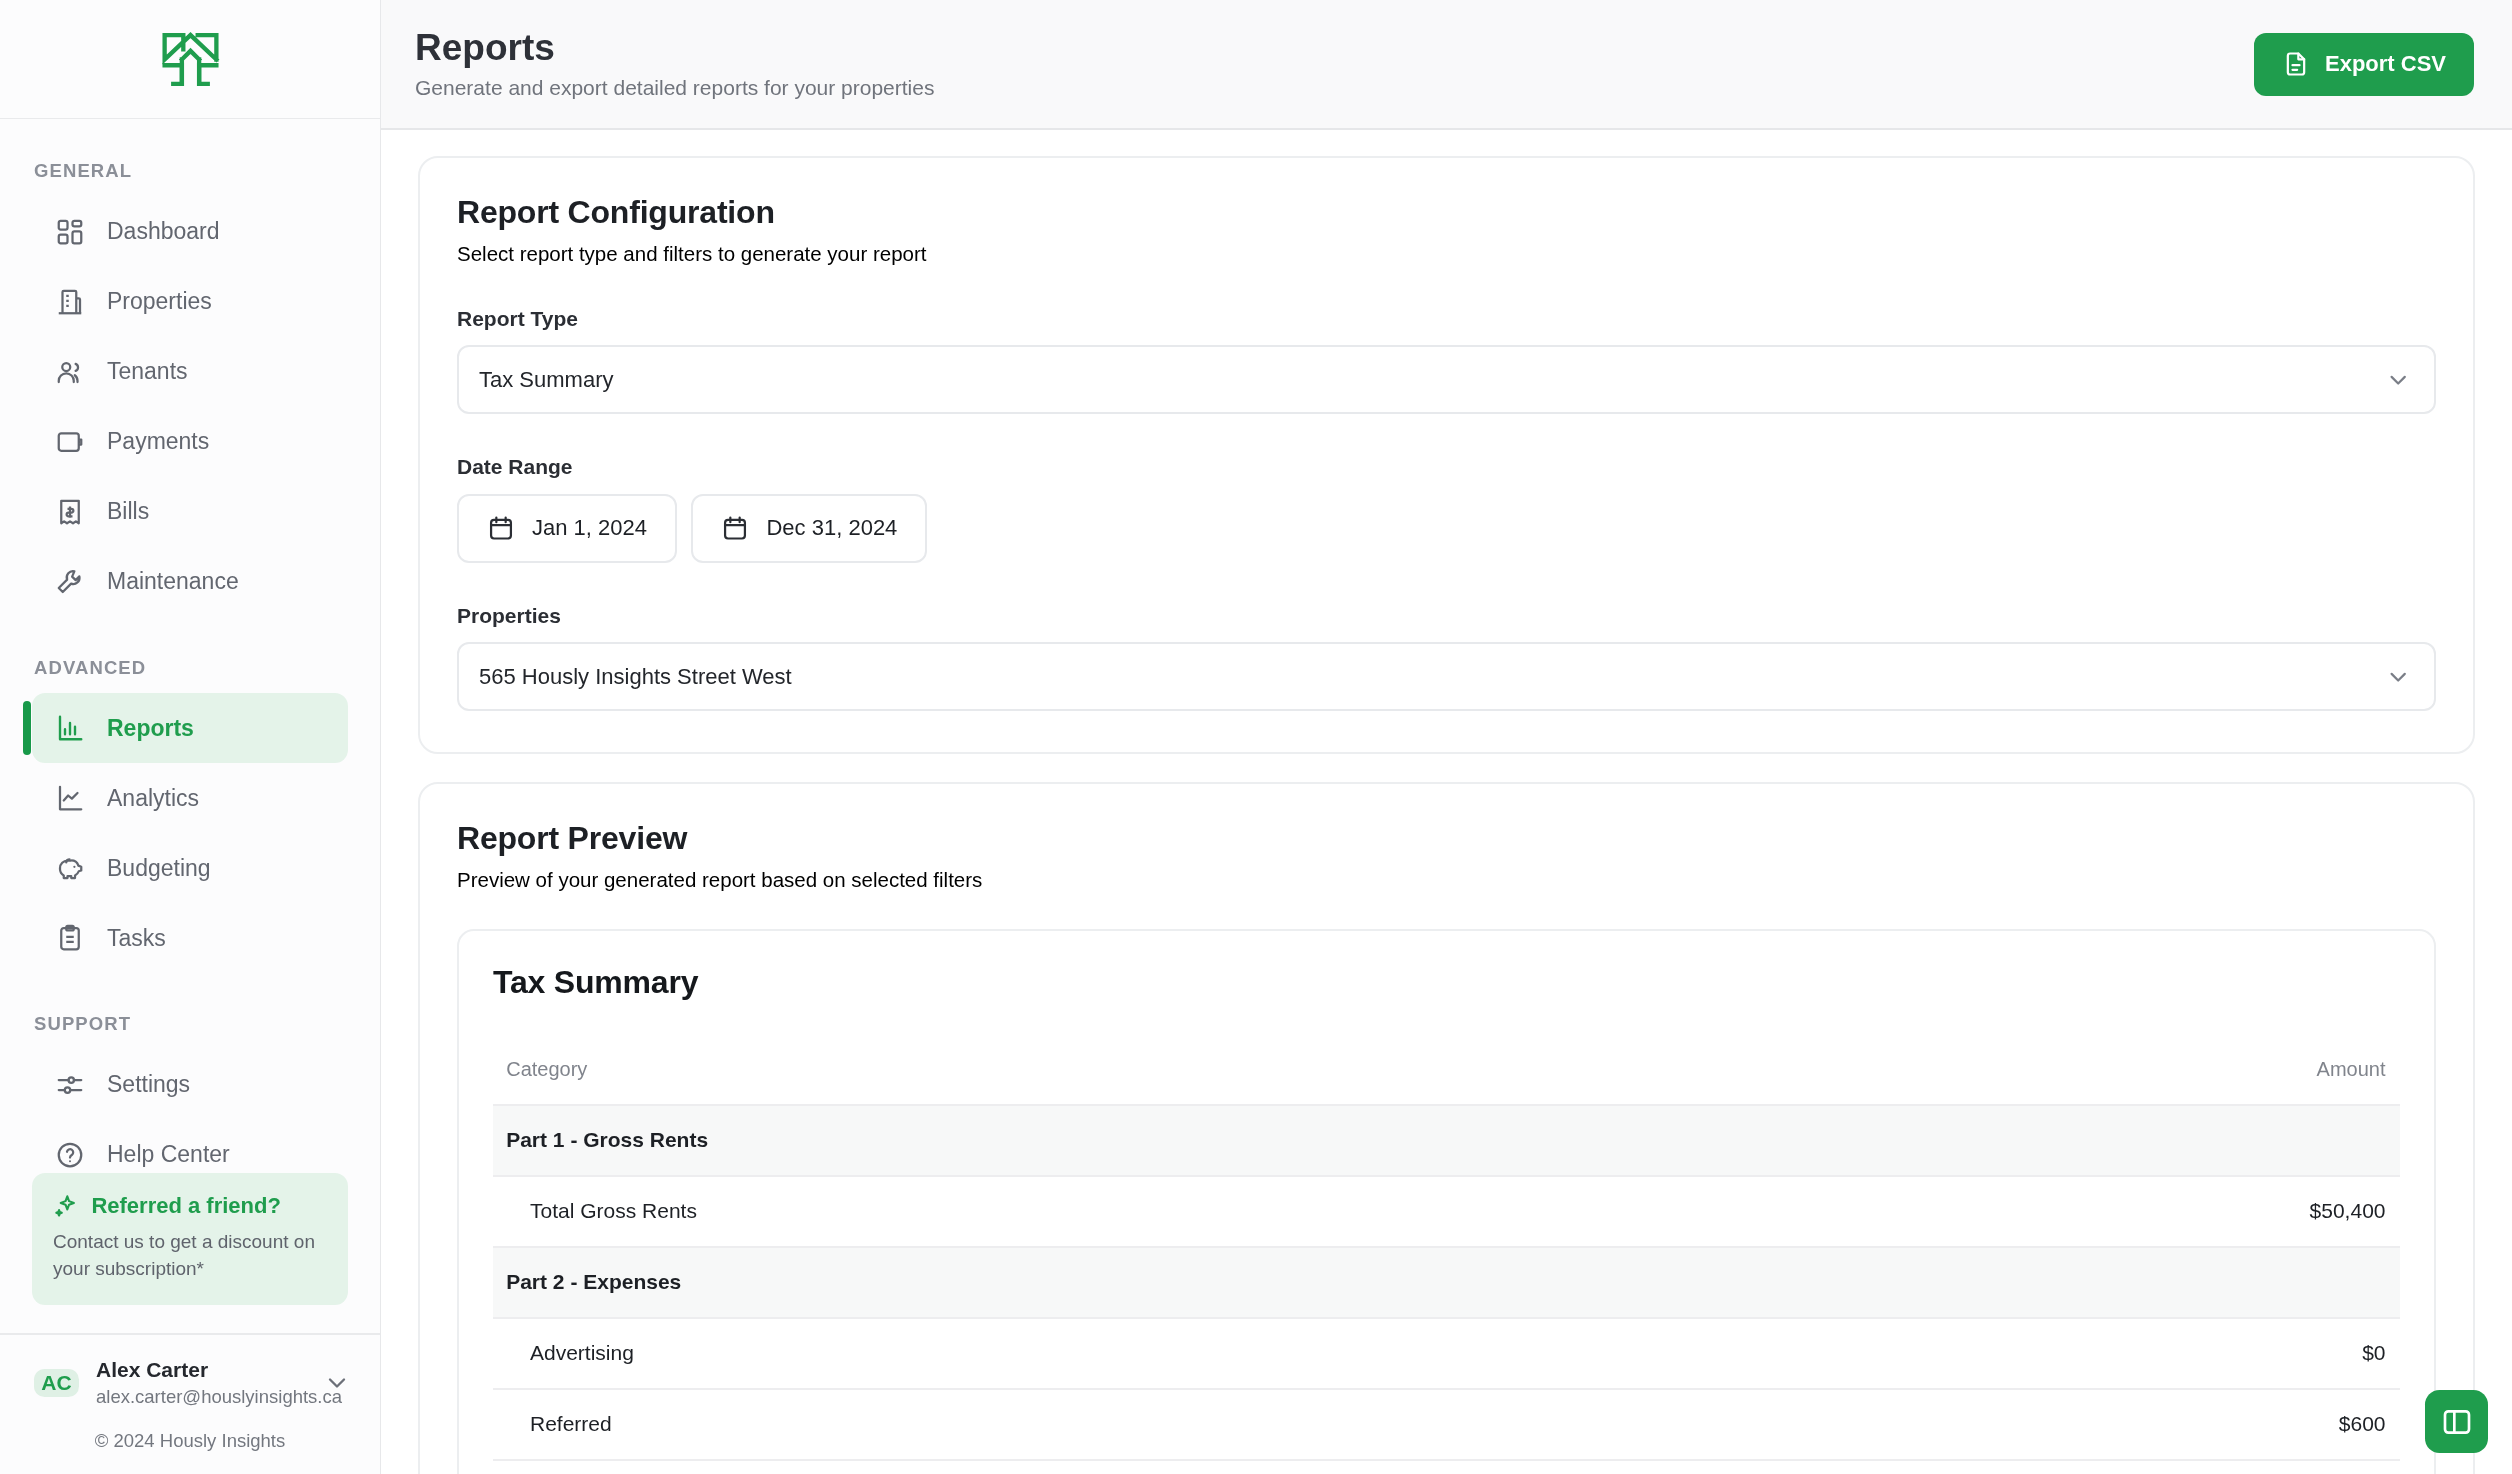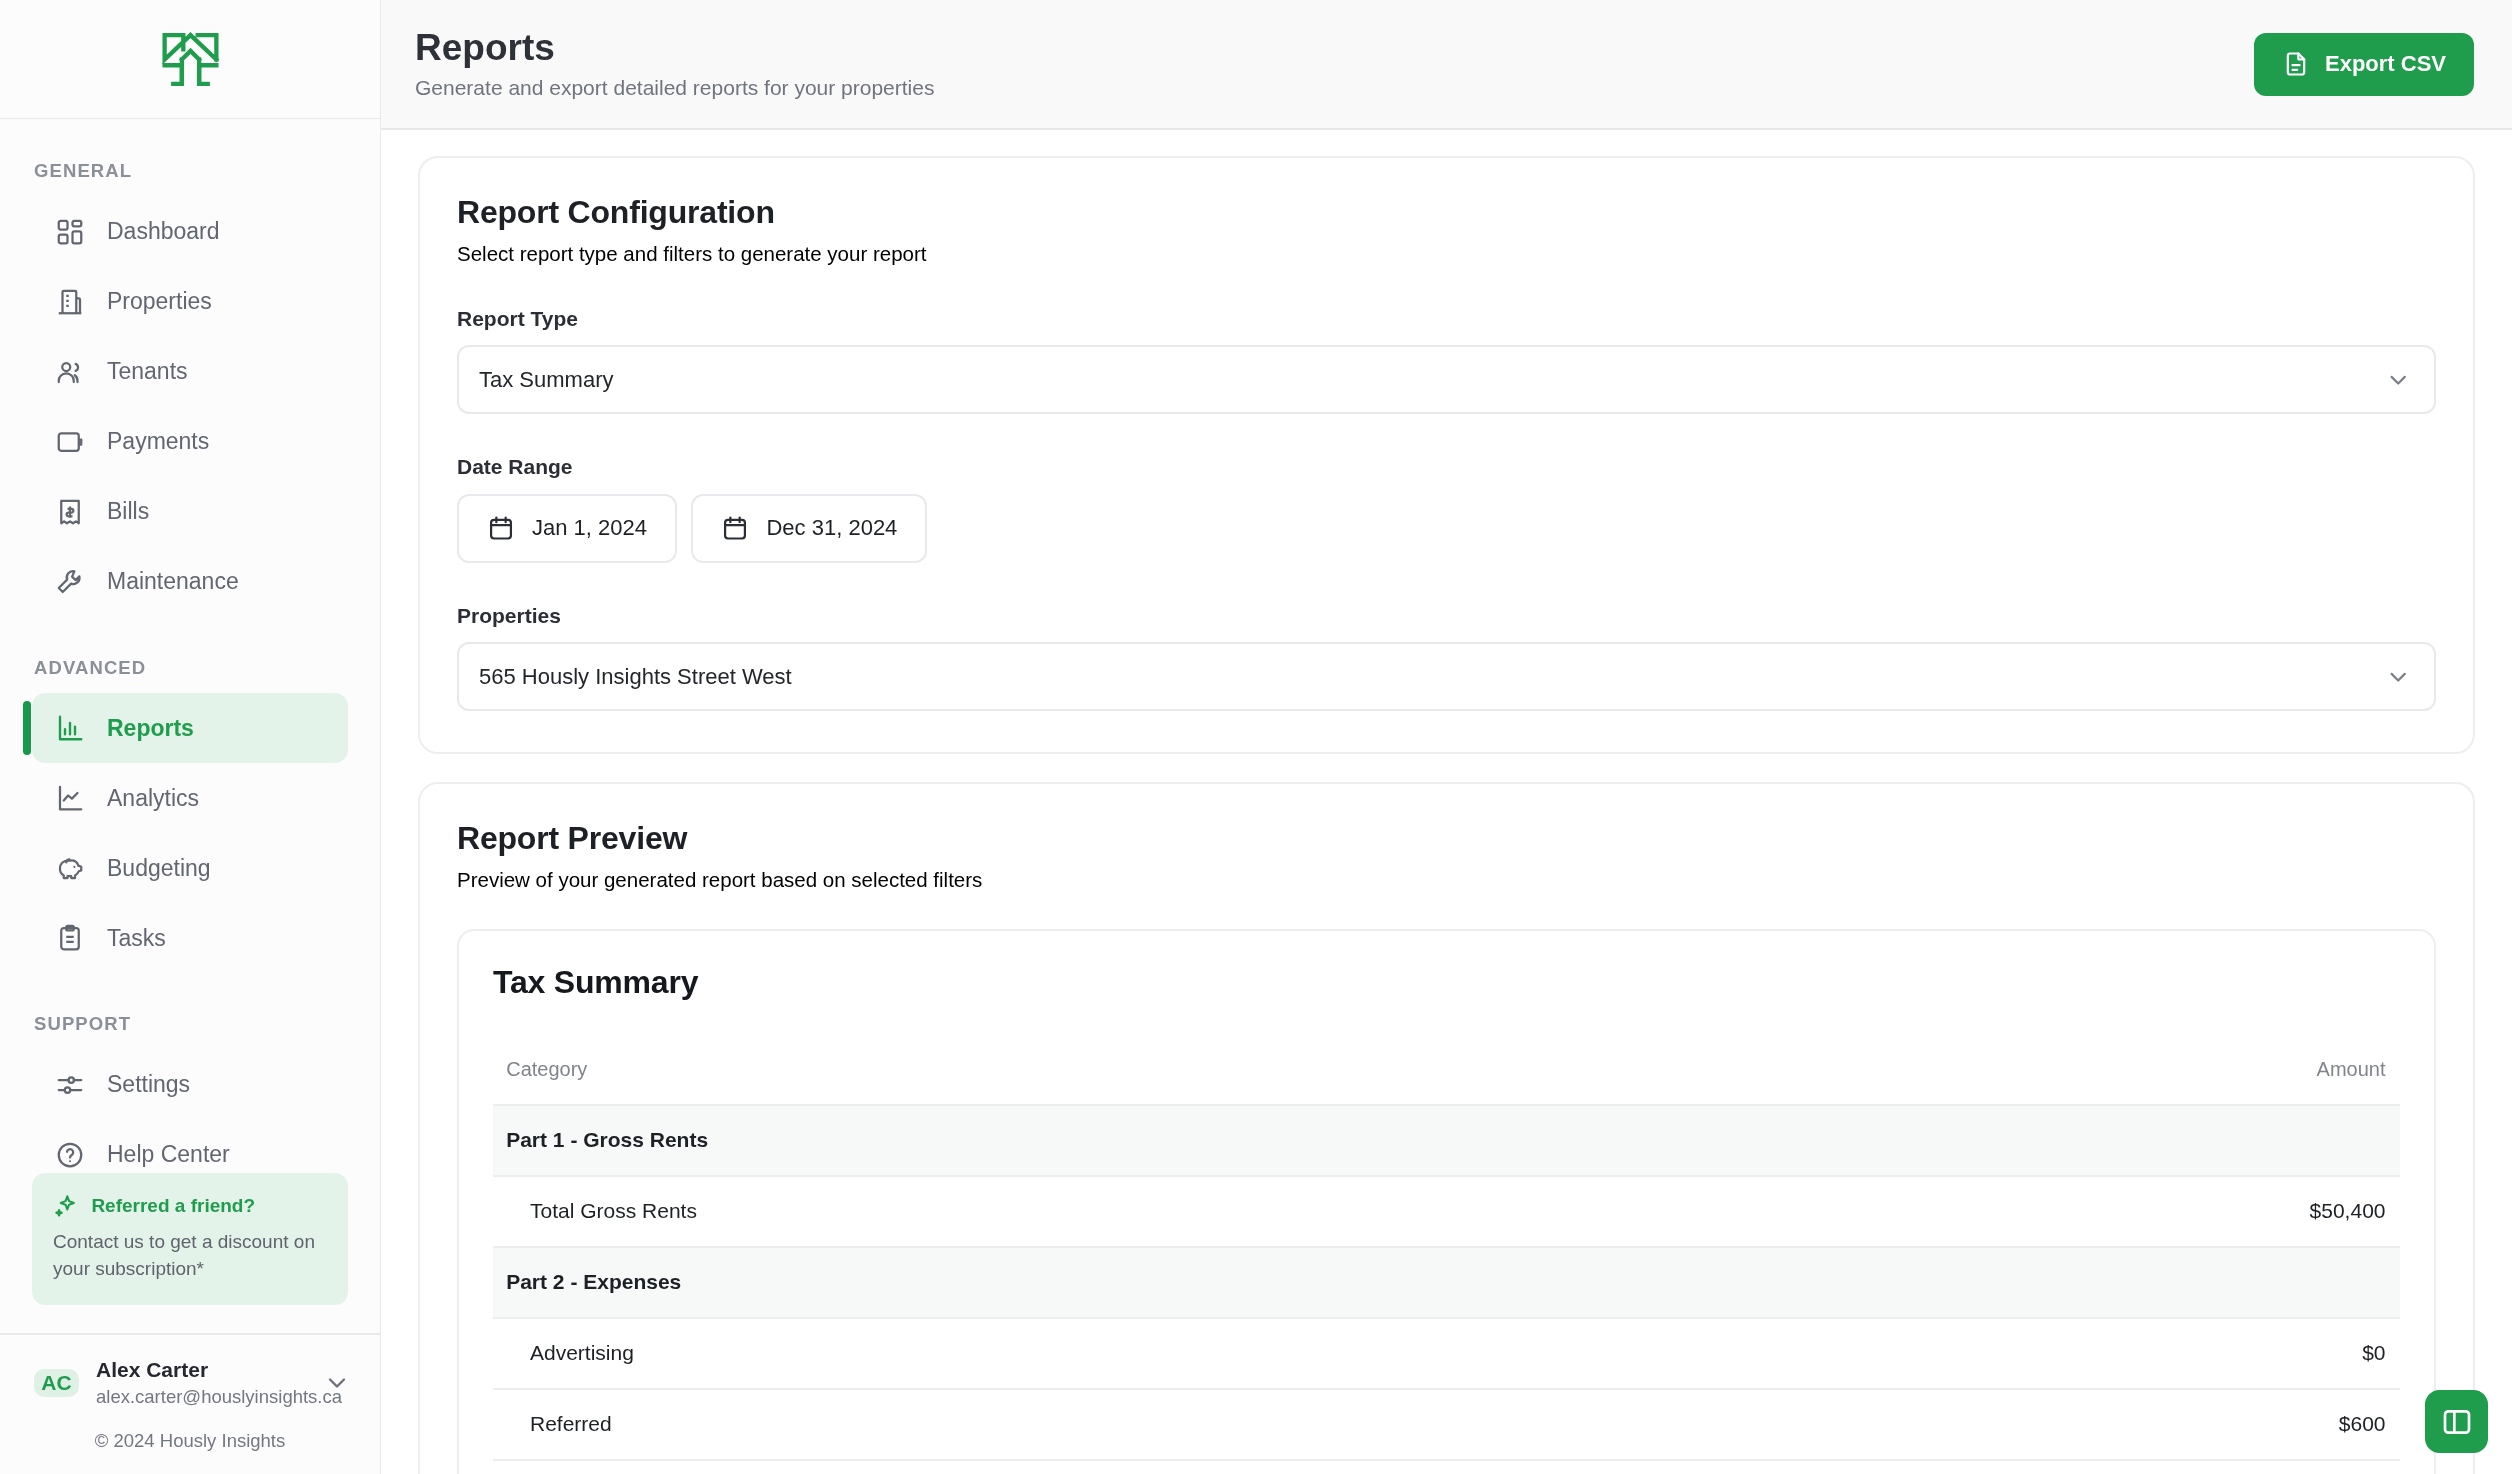--- a/index.html
+++ b/index.html
@@ -51,21 +51,21 @@
     width:8.6px; border-radius:5.3px; background:#189949;
   }
 
   .sidebar-bottom { padding:0 0 0 0; }
   .referral {
     margin:0 32px 0 32px; background:#e4f3e9;
     border-radius:13.2px; padding:20px 21px 22.5px 21px;
   }
   .referral-head {
     display:flex; align-items:center; gap:12px;
-    color:#1f9d4d; font-size:19px; font-weight:700; margin-bottom:9.3px;
+    color:#1f9d4d; font-size:22px; font-weight:700; margin-bottom:9.3px;
   }
   .referral-head .ico { width:26.4px; height:26.4px; flex:0 0 26.4px; color:#1f9d4d; }
   .referral-text { font-size:19px; line-height:1.42; color:#5f636c; }
   .divider-line { height:1.3px; background:#e9eaec; margin:28px 0 0 0; }
   .user-row {
     display:flex; align-items:center; gap:17px;
     padding:22.5px 29px 20px 34px; cursor:pointer;
   }
   .avatar {
     width:45px; height:28px; flex:0 0 45px; border-radius:10.6px;

